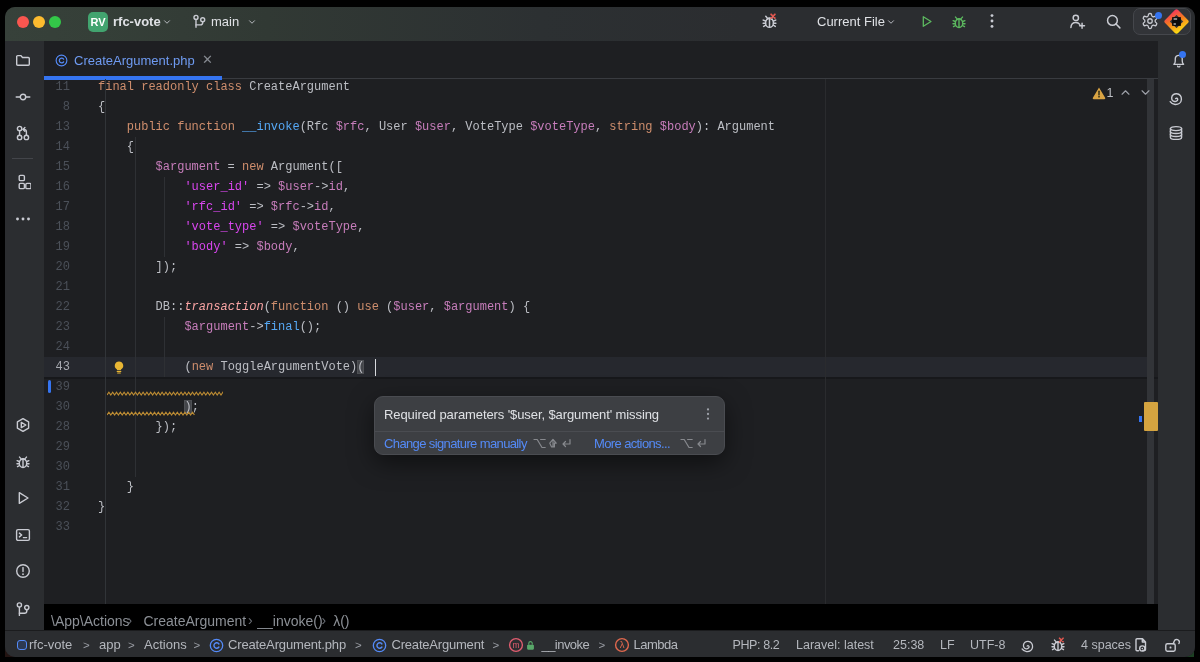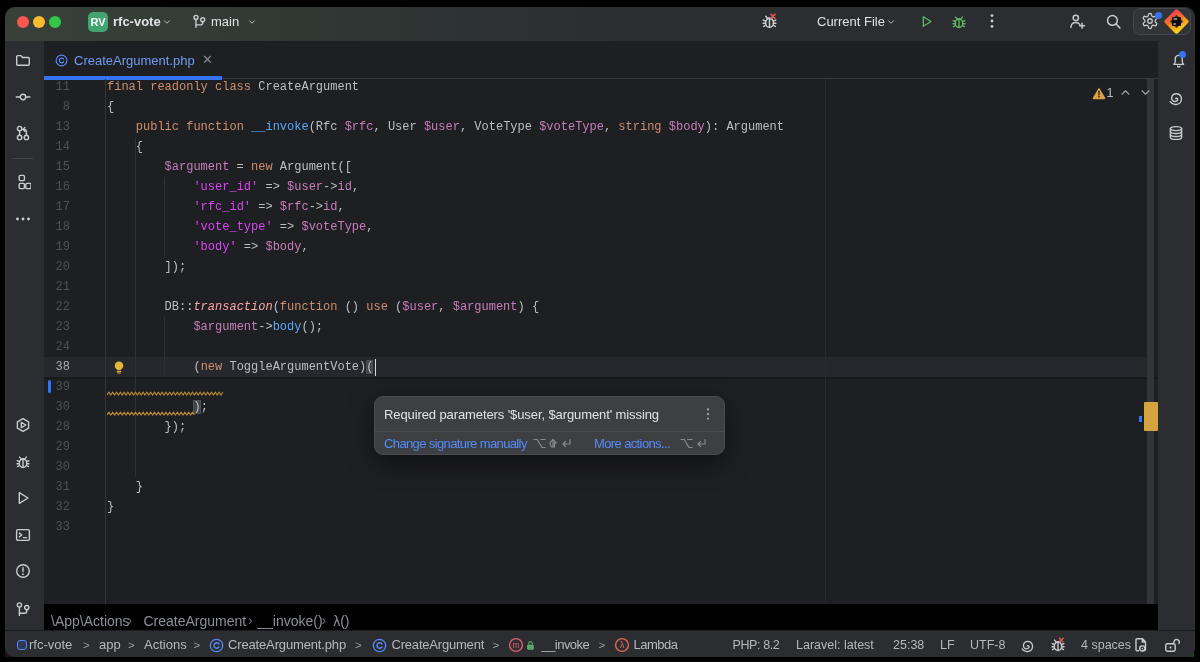--- a/index.html
+++ b/index.html
@@ -14,21 +14,21 @@
 #statusbar{position:absolute;left:5px;top:630px;width:1189.5px;height:27px;background:#2b2d30;border-top:1px solid #1b1c1e}
 .tl{position:absolute;top:15.7px;width:12px;height:12px;border-radius:50%}
 #rvbadge{position:absolute;left:88px;top:12px;width:20px;height:20px;border-radius:5px;background:#42a46f;color:#fff;font-size:11px;font-weight:700;text-align:center;line-height:20px}
 .tbtext{position:absolute;top:14.5px;color:#dfe1e5;font-size:13px;line-height:13px;white-space:nowrap}
 #tabbar{position:absolute;left:44px;top:41px;width:1114px;height:38px;border-bottom:1px solid #393b40;background:#1e1f22}
 #tabunder{position:absolute;left:44px;top:76.2px;width:178px;height:3.8px;background:#3574f0}
 #tabtext{position:absolute;left:74px;top:54px;font-size:13px;color:#6f9bf2;line-height:13px}
 #tabx{position:absolute;left:202px;top:52px;font-size:13px;color:#868a91}
 .ln{position:absolute;left:44px;width:26px;height:20px;text-align:right;font:12px "Liberation Mono",monospace;line-height:20px;color:#4b5059}
 .ln.cur{color:#a8abb2}
-.cl{position:absolute;left:107px;height:20px;font:12px "Liberation Mono",monospace;line-height:20px;color:#bcbec4;white-space:pre}
+.cl{position:absolute;left:98px;height:20px;font:12px "Liberation Mono",monospace;line-height:20px;color:#bcbec4;white-space:pre}
 .cl .k{color:#cf8e6d} .cl .v{color:#c77dbb} .cl .s{color:#d946ef} .cl .f{color:#56a8f5}
 .cl .m{color:#fca5a5;font-style:italic}
 .cl .bb{background:#43454a;box-shadow:0 0 0 1px #4e5054 inset}
 #curline{position:absolute;left:44px;top:357px;width:1103px;height:20px;background:#26282e}
 #curline-edge{position:absolute;left:44px;top:377px;width:1114px;height:1.5px;background:#17181b}
 #caret{position:absolute;left:374.6px;top:359px;width:1.8px;height:16.5px;background:#d7d9dd}
 #vcsbar{position:absolute;left:47.5px;top:379.5px;width:3.5px;height:13.5px;background:#3574f0;border-radius:1.5px}
 .iguide{position:absolute;width:1px;background:#2e3034}
 #colguide{position:absolute;left:825px;top:79px;width:1px;height:525px;background:#2a2b2e}
 #gutborder{position:absolute;left:104.5px;top:79px;width:1px;height:525px;background:#313438}
@@ -221,23 +221,23 @@
 <div class="ln" style="top:217px">18</div>
 <div class="cl" style="top:217px">            <span class="s">'vote_type'</span> =&gt; <span class="v">$voteType</span>,</div>
 <div class="ln" style="top:237px">19</div>
 <div class="cl" style="top:237px">            <span class="s">'body'</span> =&gt; <span class="v">$body</span>,</div>
 <div class="ln" style="top:257px">20</div>
 <div class="cl" style="top:257px">        ]);</div>
 <div class="ln" style="top:277px">21</div>
 <div class="ln" style="top:297px">22</div>
 <div class="cl" style="top:297px">        DB::<span class="m">transaction</span>(<span class="k">function</span> () <span class="k">use</span> (<span class="v">$user</span>, <span class="v">$argument</span>) {</div>
 <div class="ln" style="top:317px">23</div>
-<div class="cl" style="top:317px">            <span class="v">$argument</span>-&gt;<span class="f">body</span>();</div>
+<div class="cl" style="top:317px">            <span class="v">$argument</span>-&gt;<span class="f">final</span>();</div>
 <div class="ln" style="top:337px">24</div>
-<div class="ln cur" style="top:357px">38</div>
+<div class="ln cur" style="top:357px">43</div>
 <div class="cl" style="top:357px">            (<span class="k">new</span> ToggleArgumentVote)<span class="bb">(</span></div>
 <div class="ln" style="top:377px">39</div>
 <div class="ln" style="top:397px">30</div>
 <div class="cl" style="top:397px">            <span class="bb">)</span>;</div>
 <div class="ln" style="top:417px">28</div>
 <div class="cl" style="top:417px">        });</div>
 <div class="ln" style="top:437px">29</div>
 <div class="ln" style="top:457px">30</div>
 <div class="ln" style="top:477px">31</div>
 <div class="cl" style="top:477px">    }</div>

